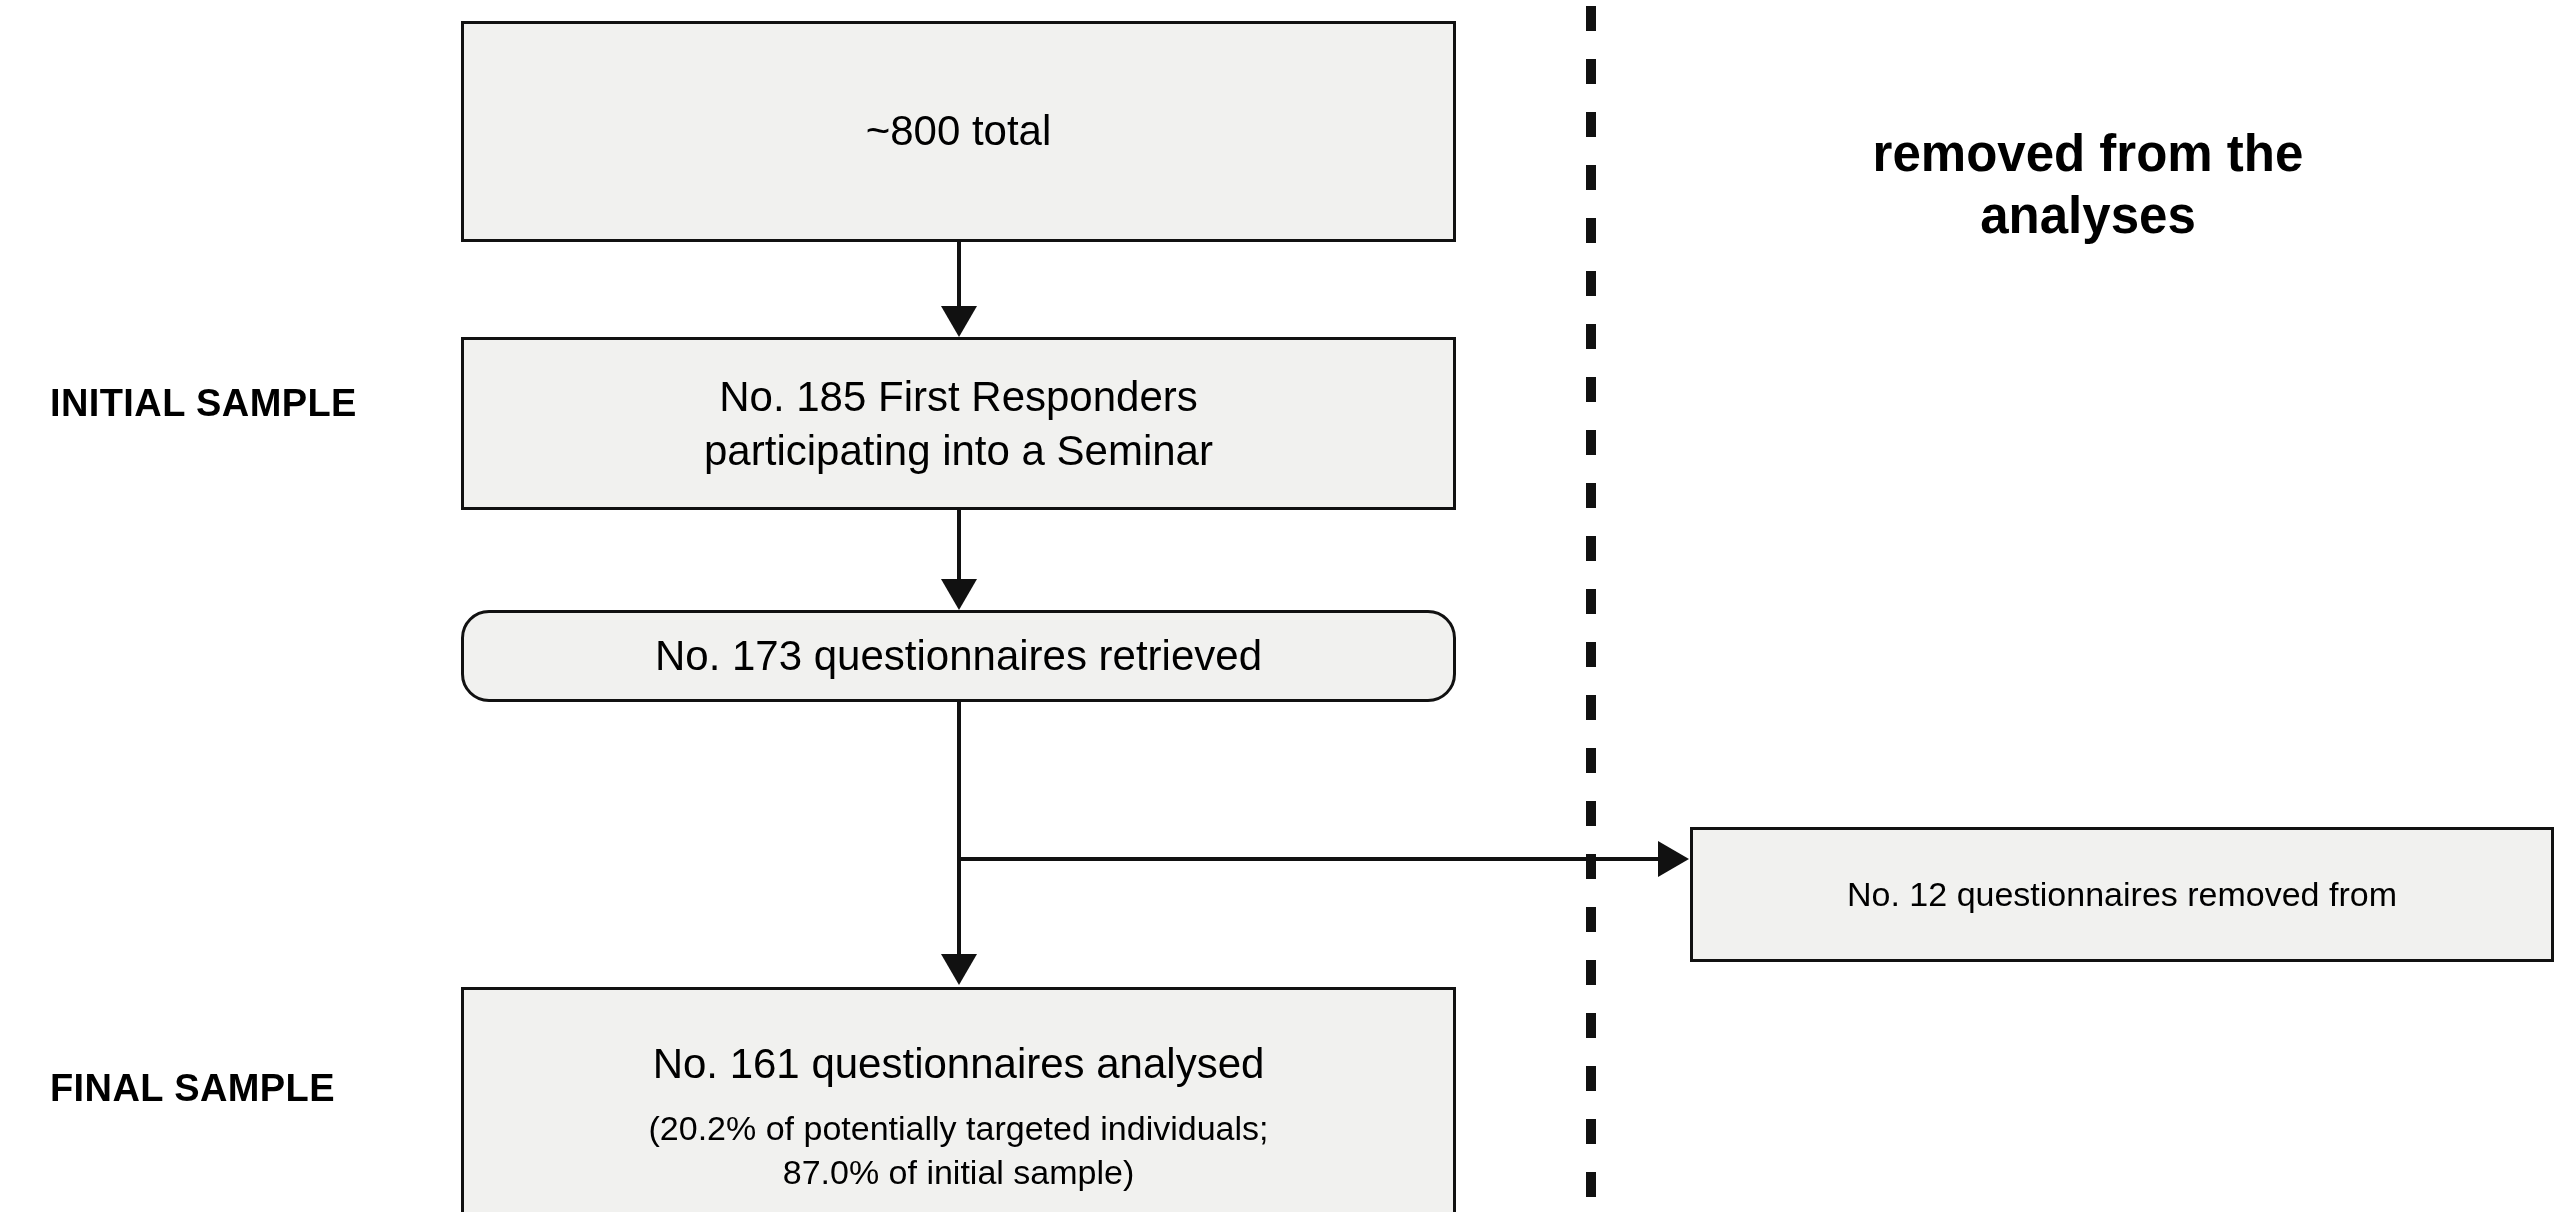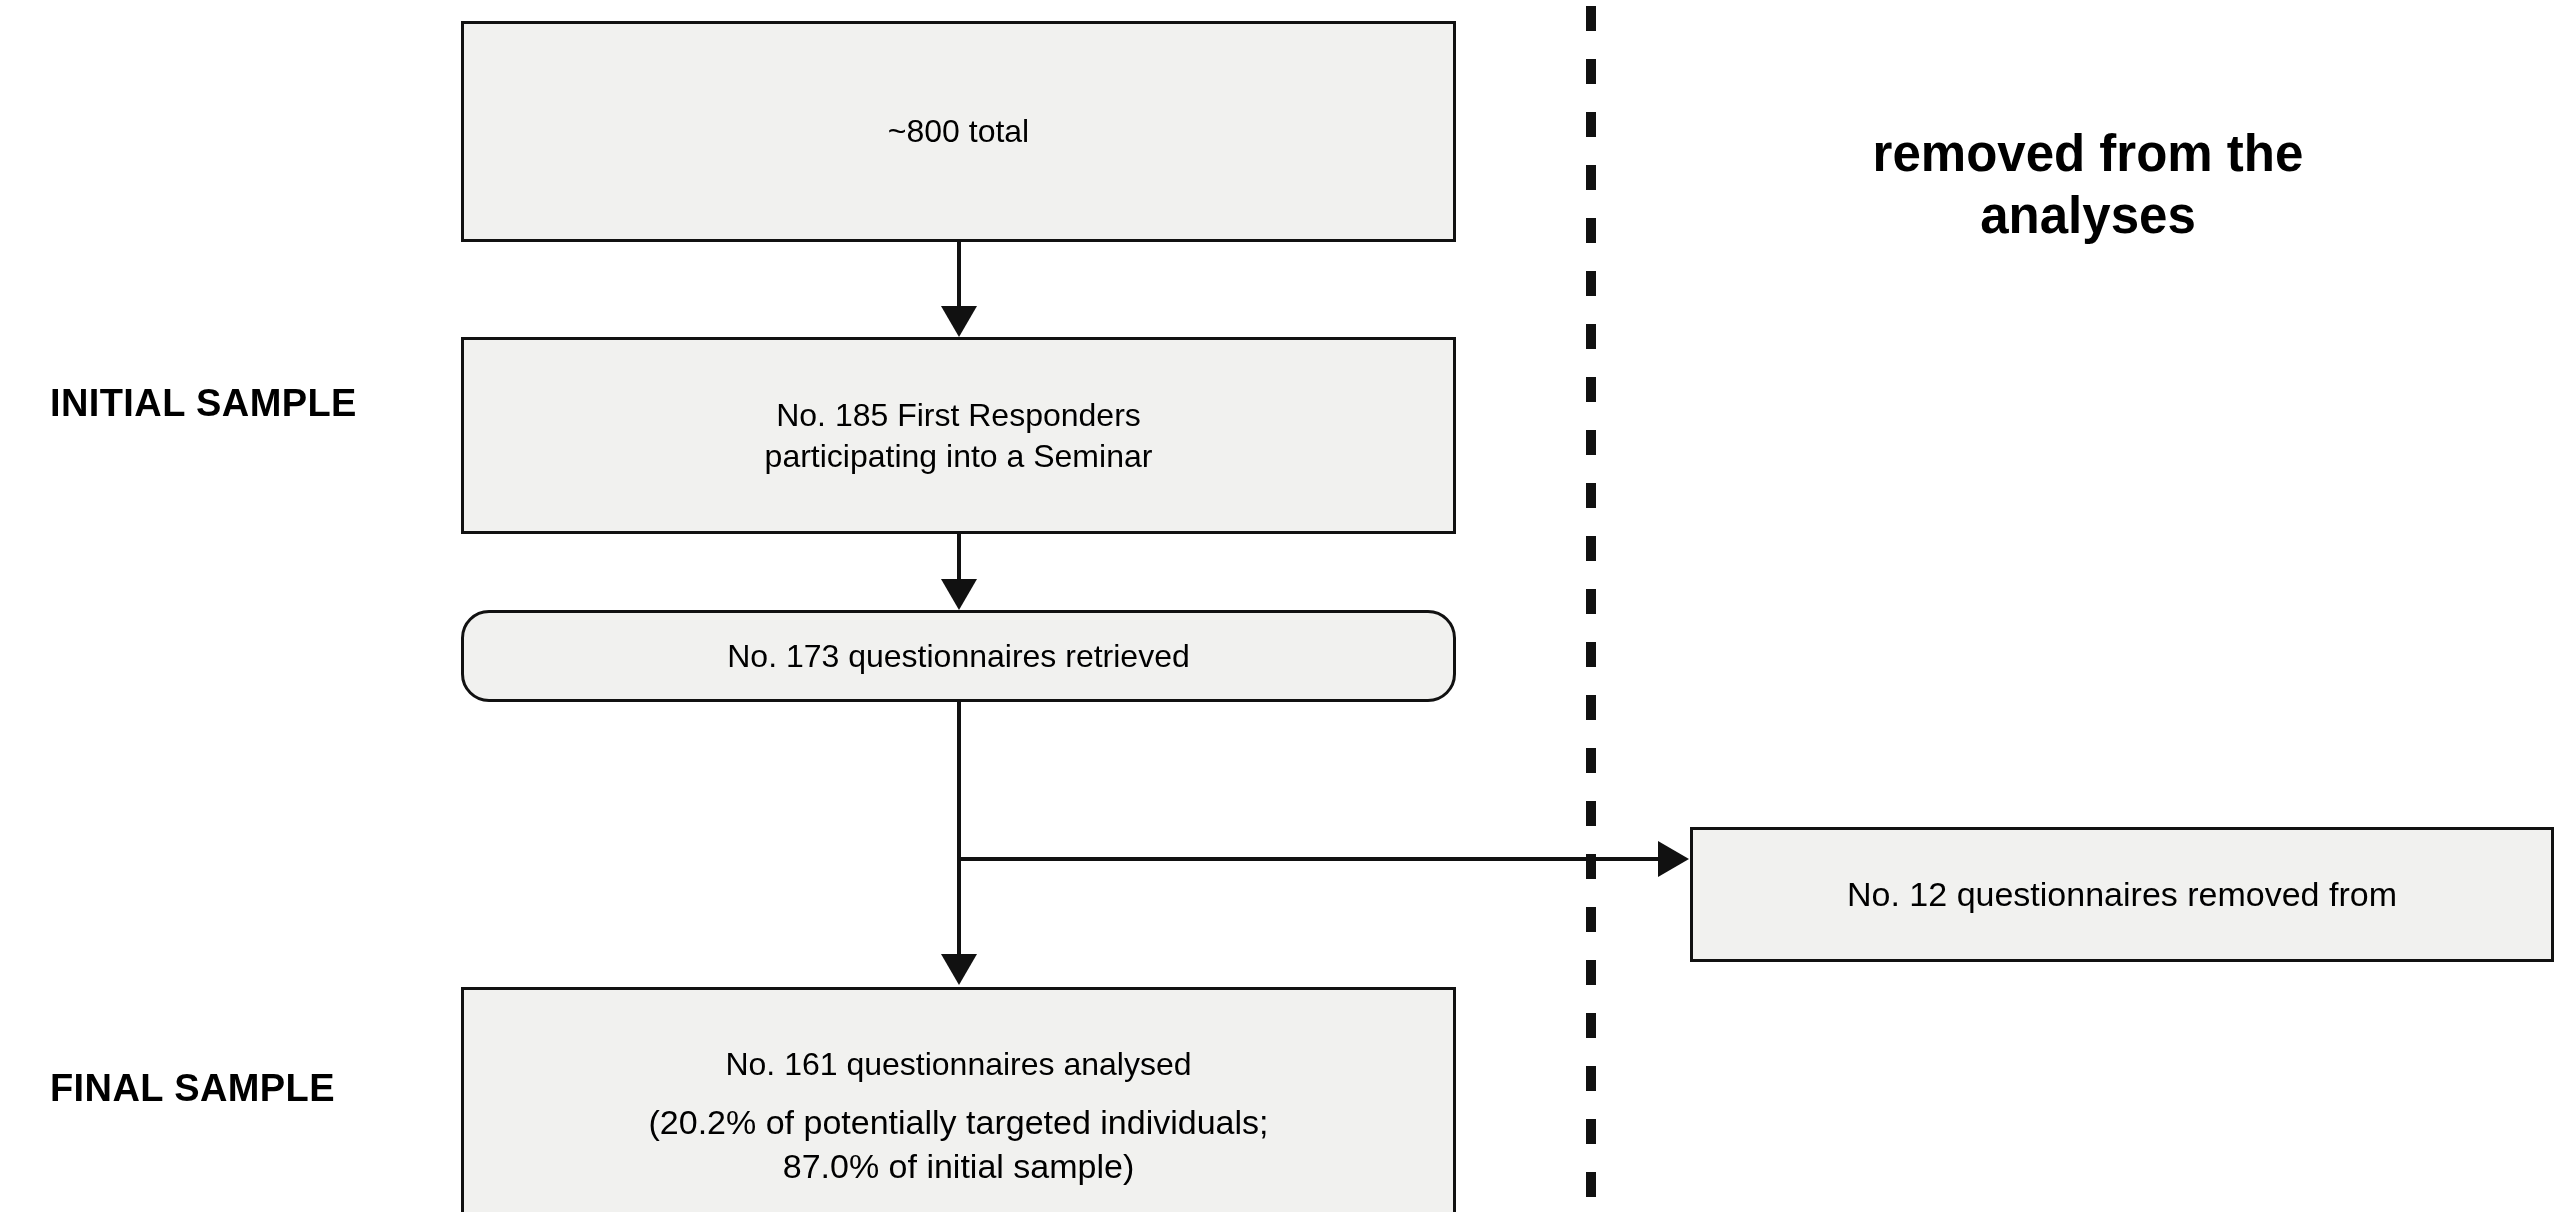--- a/index.html
+++ b/index.html
@@ -44,21 +44,21 @@
     padding: 4.4px 13px;
   }
   .flow-box .box-text {
     width: 100%;
     white-space: pre-line;
     line-height: 1.30;
     color: #000000;
   }
   .box-main-line {
     display: block;
-    font-size: 32px;
+    font-size: 42px;
     line-height: 1.28;
   }
   .box-sub-line {
     display: block;
     font-size: 34px;
     line-height: 1.30;
   }
 
   
   .excl-header {
@@ -140,21 +140,21 @@
 
   <div class="h-line" style="left:957px; top:857px; width:702px;"></div>
   <div class="arrow-right" style="left:1658px; top:841px;"></div>
 
   <div class="flow-box" style="left:461px; top:20.5px; width:995px; height:221px;">
     <div class="box-text">
       <span class="box-main-line">~800 total</span>
     </div>
   </div>
 
-  <div class="flow-box" style="left:461px; top:337px; width:995px; height:197px;">
+  <div class="flow-box" style="left:461px; top:337px; width:995px; height:173px;">
     <div class="box-text">
       <span class="box-main-line">No. 185 First Responders
 participating into a Seminar</span>
     </div>
   </div>
 
   <div class="flow-box" style="left:461px; top:610px; width:995px; height:92px;border-radius:28px;">
     <div class="box-text">
       <span class="box-main-line">No. 173 questionnaires retrieved</span>
     </div>

